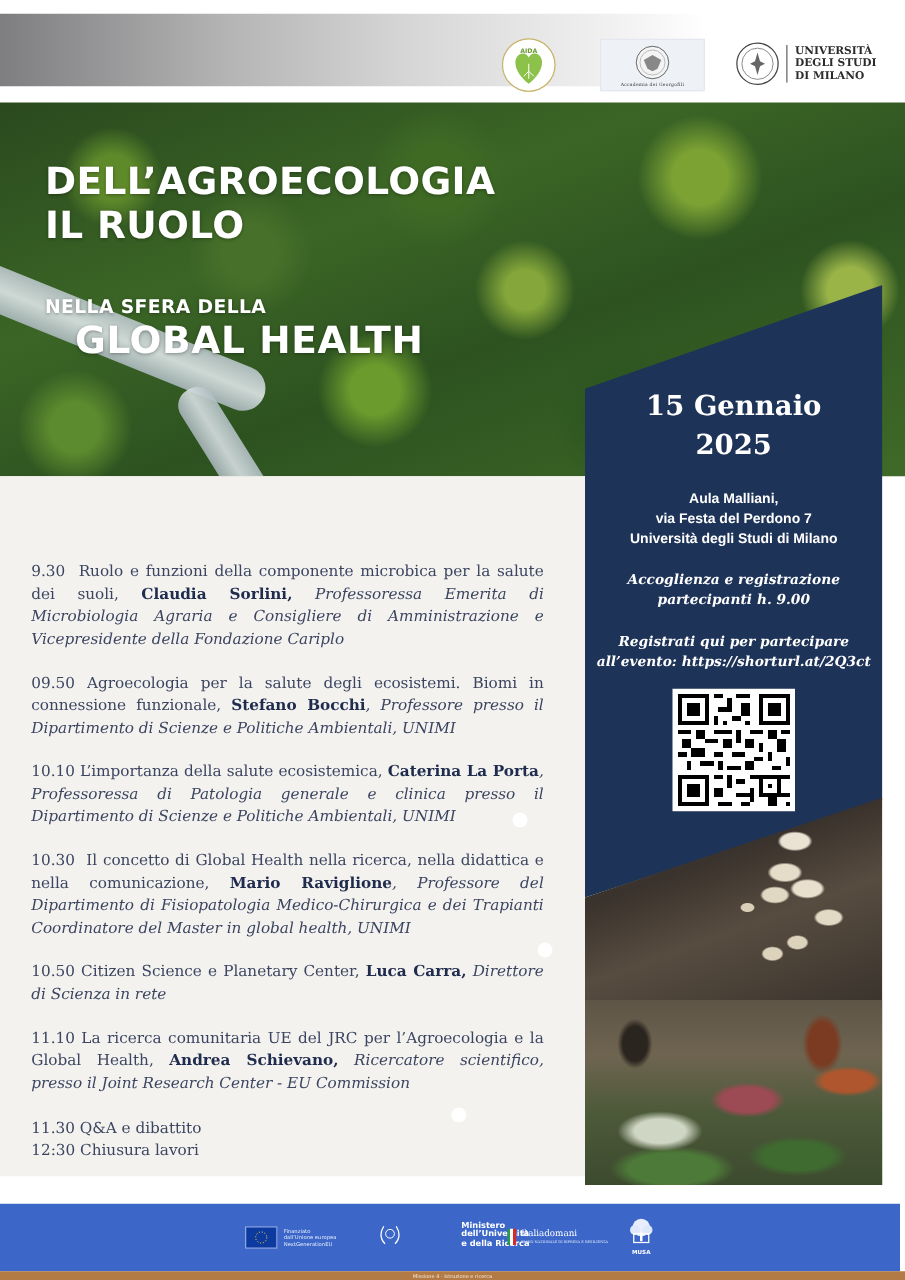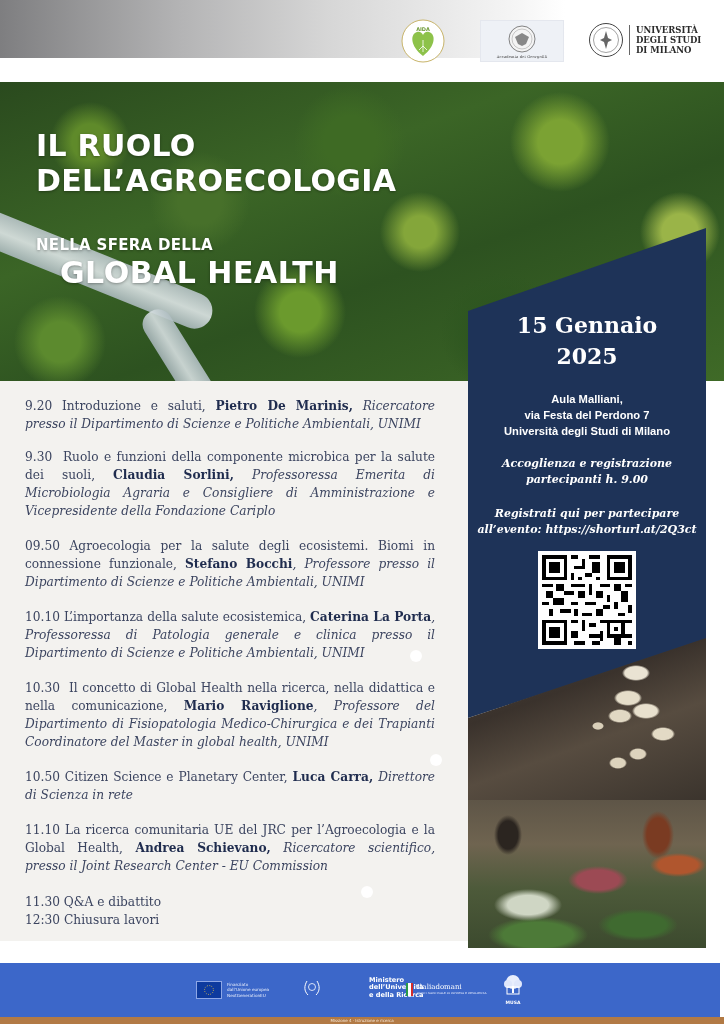--- a/index.html
+++ b/index.html
@@ -1,21 +1,21 @@
 <!DOCTYPE html>
 <html><head>
 <meta charset="utf-8">
 <style>
   * { box-sizing: border-box; margin: 0; padding: 0; }
   html, body { width: 724px; height: 1024px; overflow: hidden; background: #ffffff; }
   body { position: relative; font-family: "DejaVu Serif", serif; }
 
   
   .header {
-    position: absolute; left: 0; top: 0; width: 724px; height: 58px;
+    position: absolute; left: 0; top: 11px; width: 724px; height: 58px;
     background: linear-gradient(90deg, #7e7e80 0%, #b4b4b5 25%, #d6d6d6 45%, #f6f6f6 72%, #ffffff 78%, #ffffff 100%);
   }
   .logo-aida { position: absolute; left: 400px; top: 18px; width: 46px; height: 46px; }
   .logo-georgofili {
     position: absolute; left: 480px; top: 20px; width: 84px; height: 42px;
     background: #eef1f6; border: 1px solid #e4e7ee;
     display: flex; flex-direction: column; align-items: center; justify-content: center;
   }
   .logo-georgofili .seal { width: 30px; height: 30px; }
   .logo-georgofili .cap { font-size: 3.6px; color: #333; letter-spacing: 0.2px; margin-top: 1px; font-family: "DejaVu Serif", serif; }
@@ -188,33 +188,27 @@
       <div>DI MILANO</div>
     </div>
   </div>
 </div>
 
 <div class="hero">
   <div class="road"></div>
   <div class="road2"></div>
 </div>
 <div class="title-main">
+  <div>DELL’AGROECOLOGIA</div>
   <div>IL RUOLO</div>
-  <div>DELL’AGROECOLOGIA</div>
 </div>
 <div class="subtitle-small">NELLA SFERA DELLA</div>
 <div class="subtitle-big">GLOBAL HEALTH</div>
 
 <div class="program">
-  <div class="session" style="top:16px">
-    <span>9.20</span>
-    <span>Introduzione e saluti,</span>
-    <span class="spk">Pietro De Marinis,</span>
-    <span class="aff">Ricercatore presso il Dipartimento di Scienze e Politiche Ambientali, UNIMI</span>
-  </div>
 
   <div class="session" style="top:67px">
     <span>9.30</span>&nbsp;
     <span>Ruolo e funzioni della componente microbica per la salute dei suoli,</span>
     <span class="spk">Claudia Sorlini,</span>
     <span class="aff">Professoressa Emerita di Microbiologia Agraria e Consigliere di Amministrazione e Vicepresidente della Fondazione Cariplo</span>
   </div>
 
   <div class="session" style="top:156px">
     <span>09.50</span>

